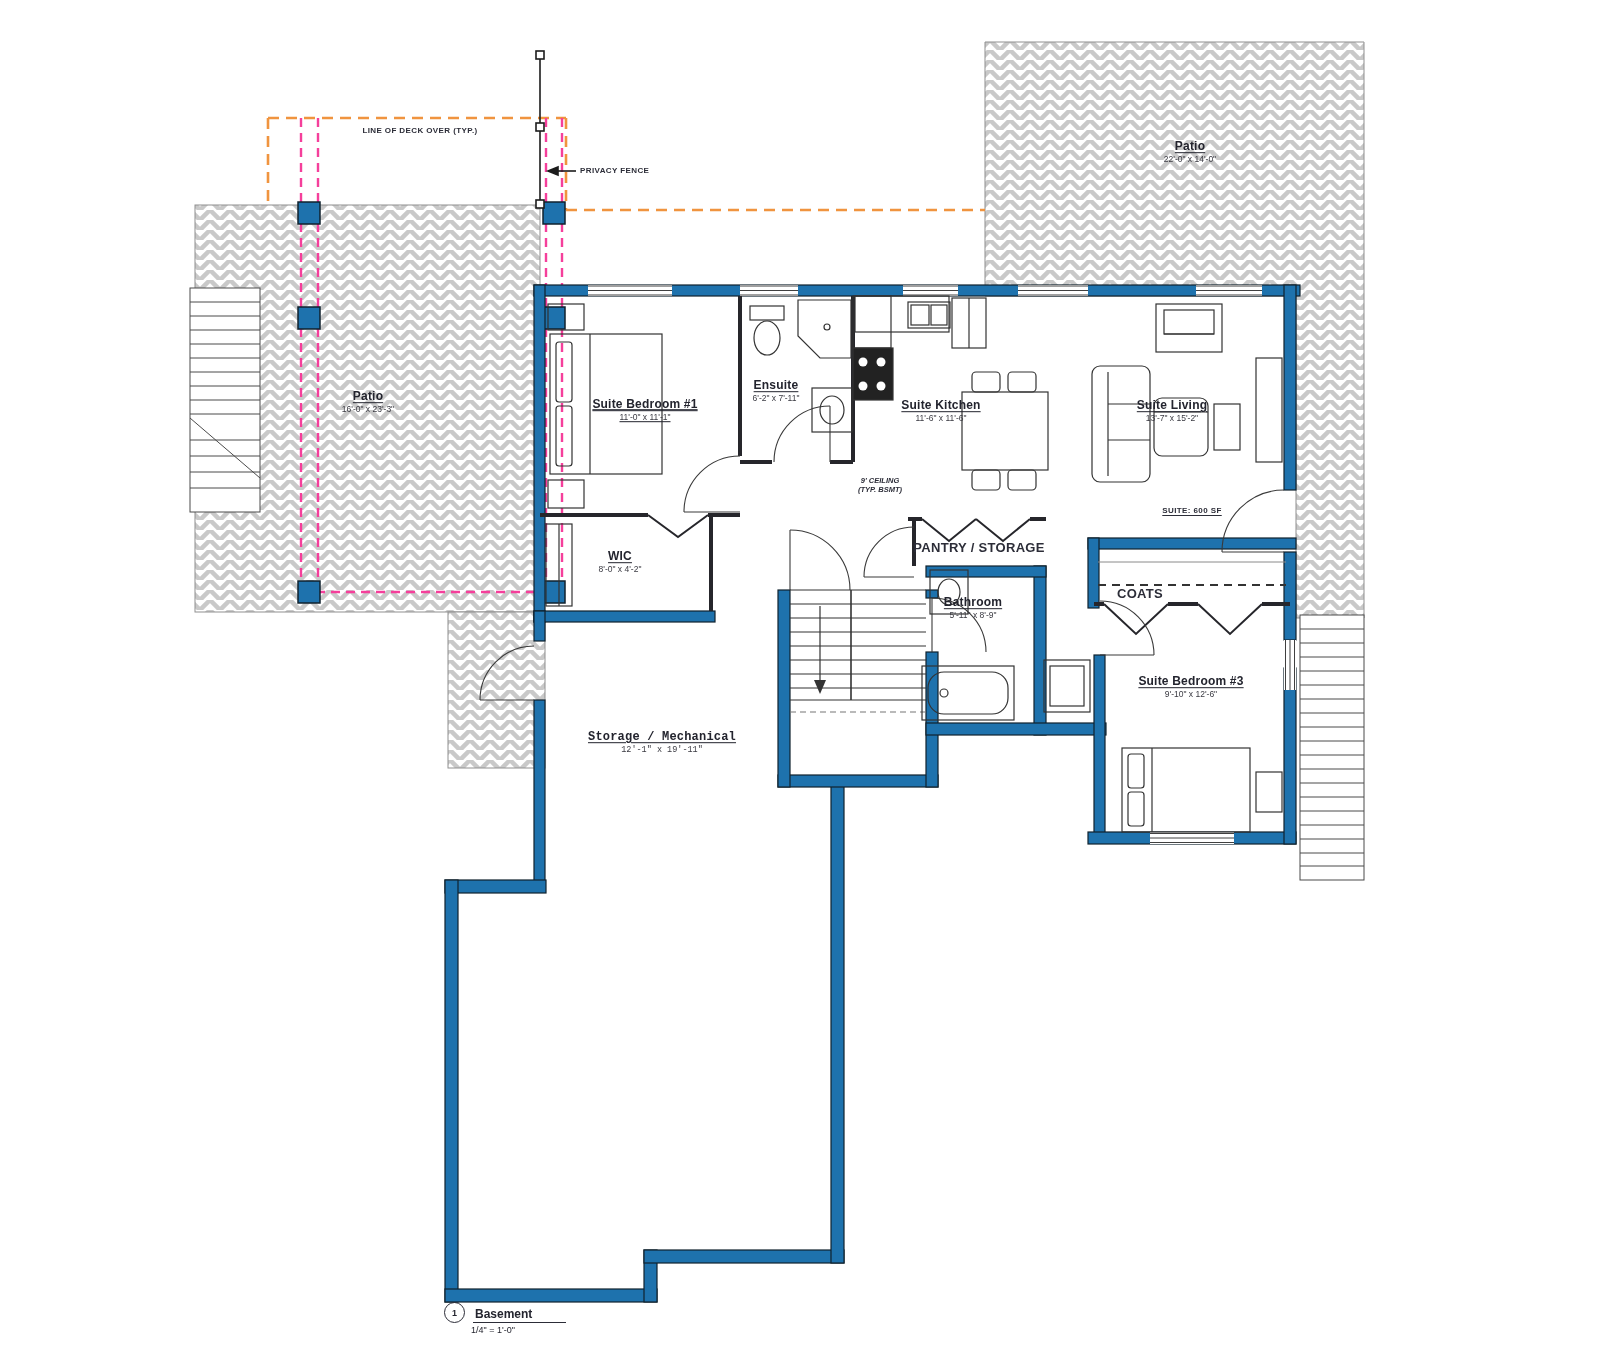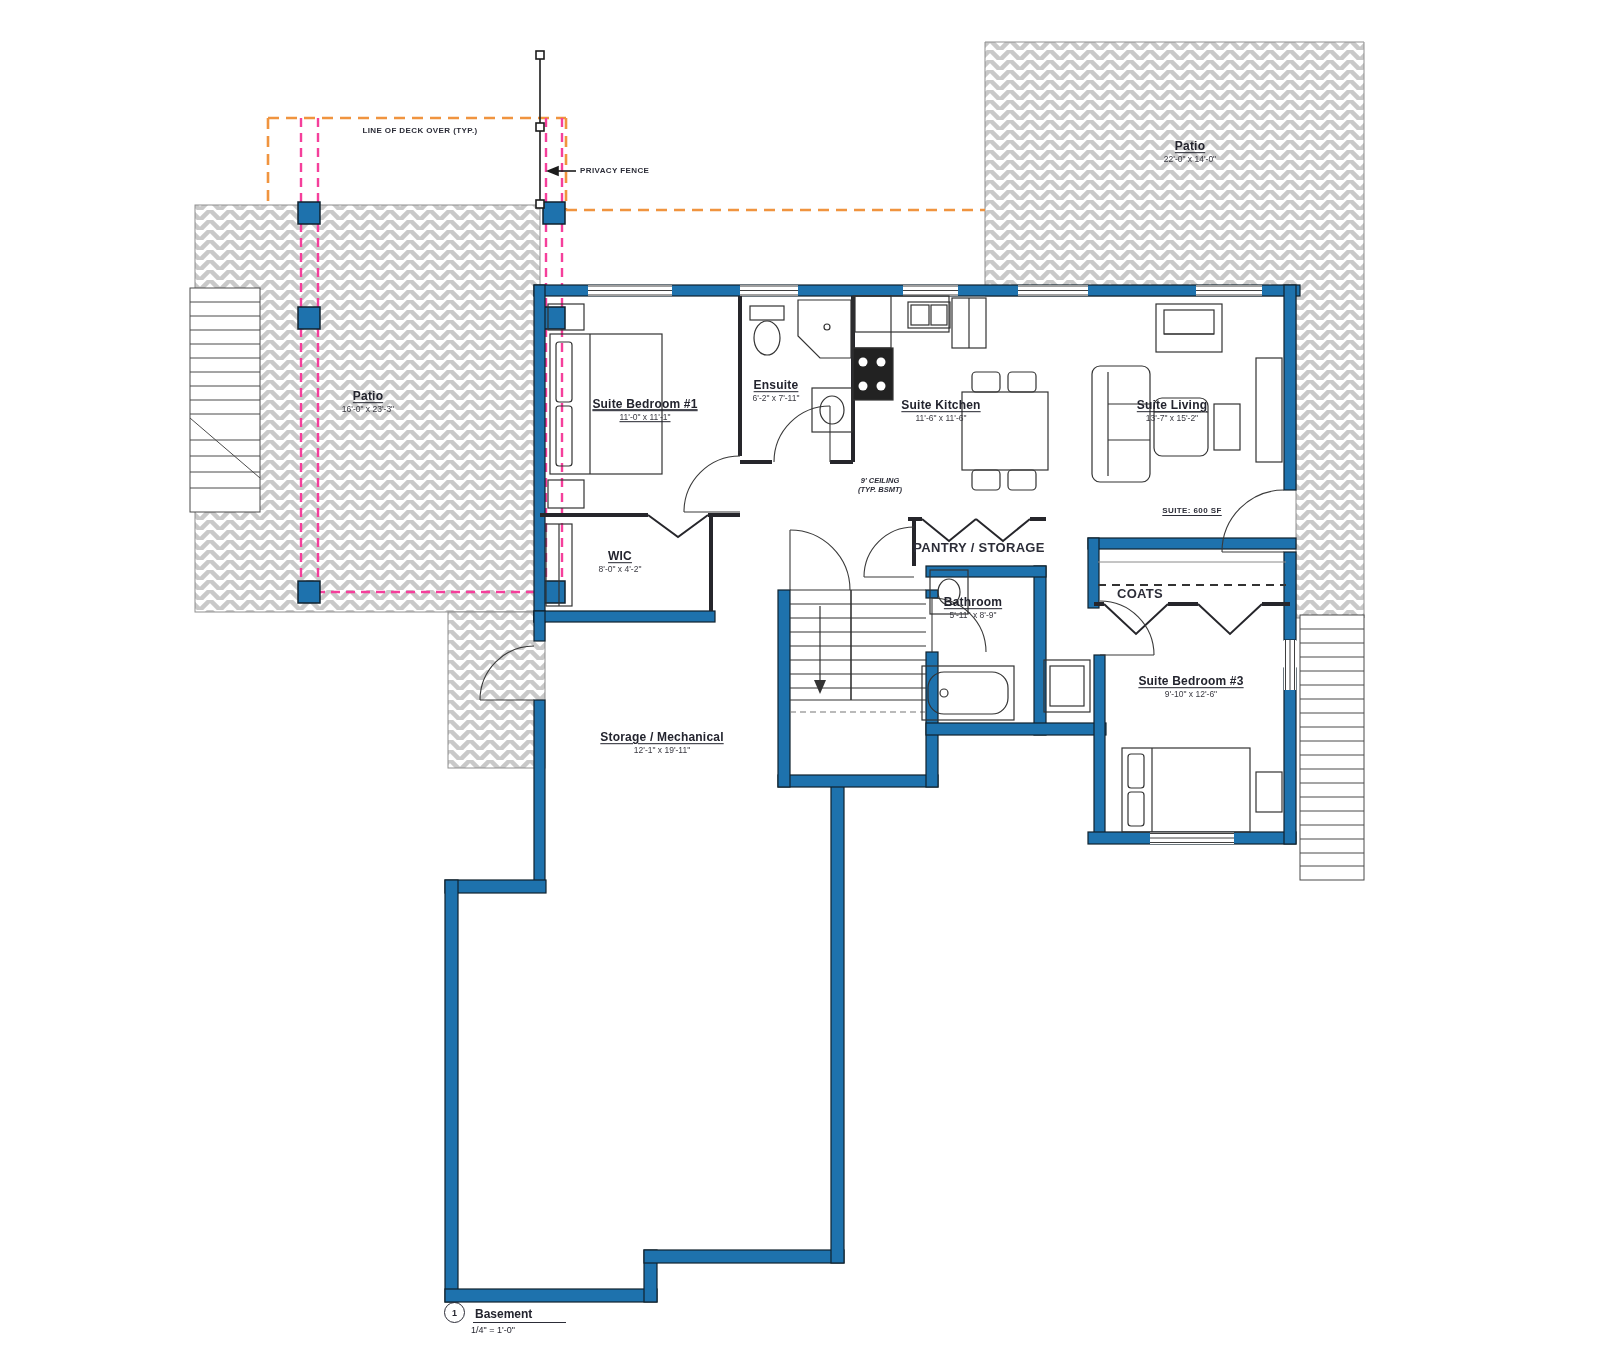--- a/index.html
+++ b/index.html
@@ -360,21 +360,21 @@
     <div class="room-dims">5'-11" x 8'-9"</div>
   </div>
 
   <div class="lbl micro" style="left:1140px;top:594px;">COATS</div>
 
   <div class="lbl" style="left:1191px;top:687px;">
     <div class="room-name">Suite Bedroom #3</div>
     <div class="room-dims">9'-10" x 12'-6"</div>
   </div>
 
-  <div class="lbl" style="left:662px;top:743px;">
+  <div class="lbl" style="left:662px;top:743px;font-family:Liberation Mono, monospace;">
     <div class="room-name">Storage / Mechanical</div>
     <div class="room-dims">12'-1" x 19'-11"</div>
   </div>
 
   <div id="title-block">
     <div class="row">
       <div class="title-circle">1</div>
       <div class="title-name">Basement</div>
     </div>
     <div class="title-scale">1/4" = 1'-0"</div>

